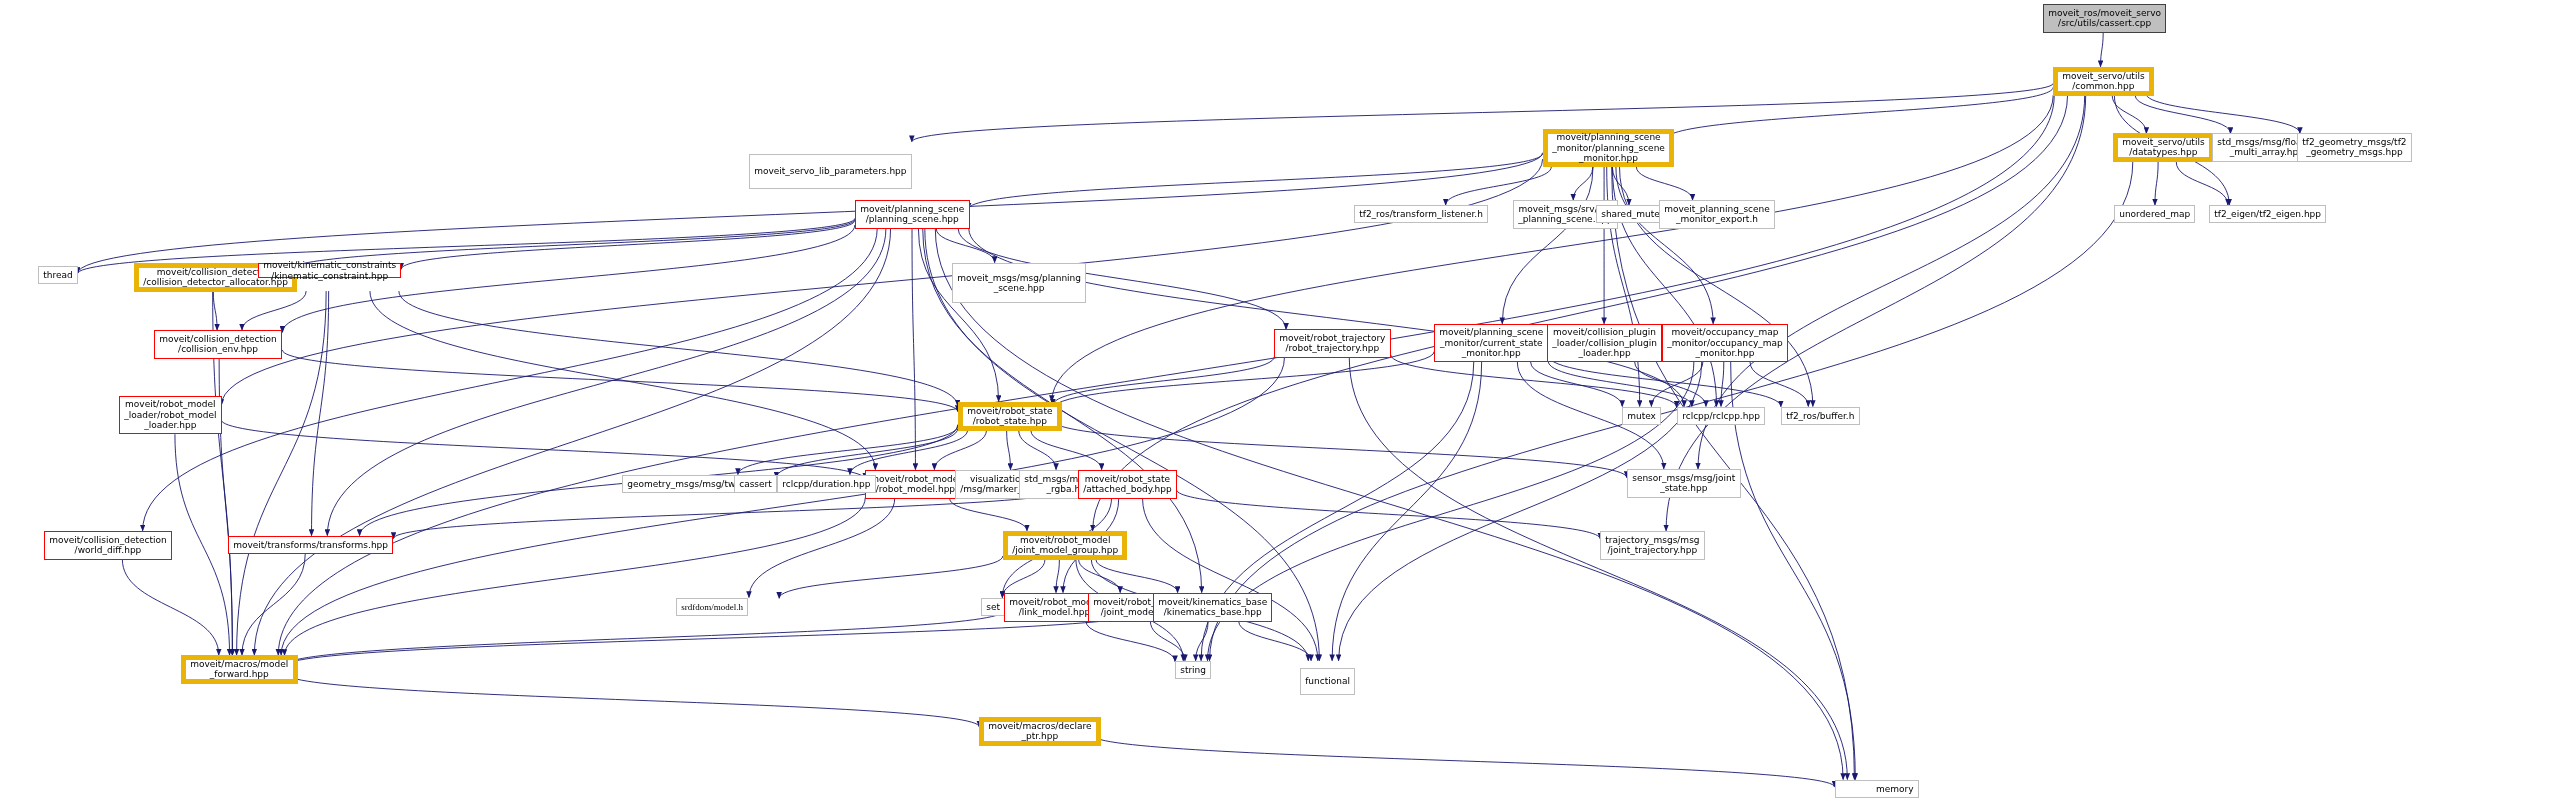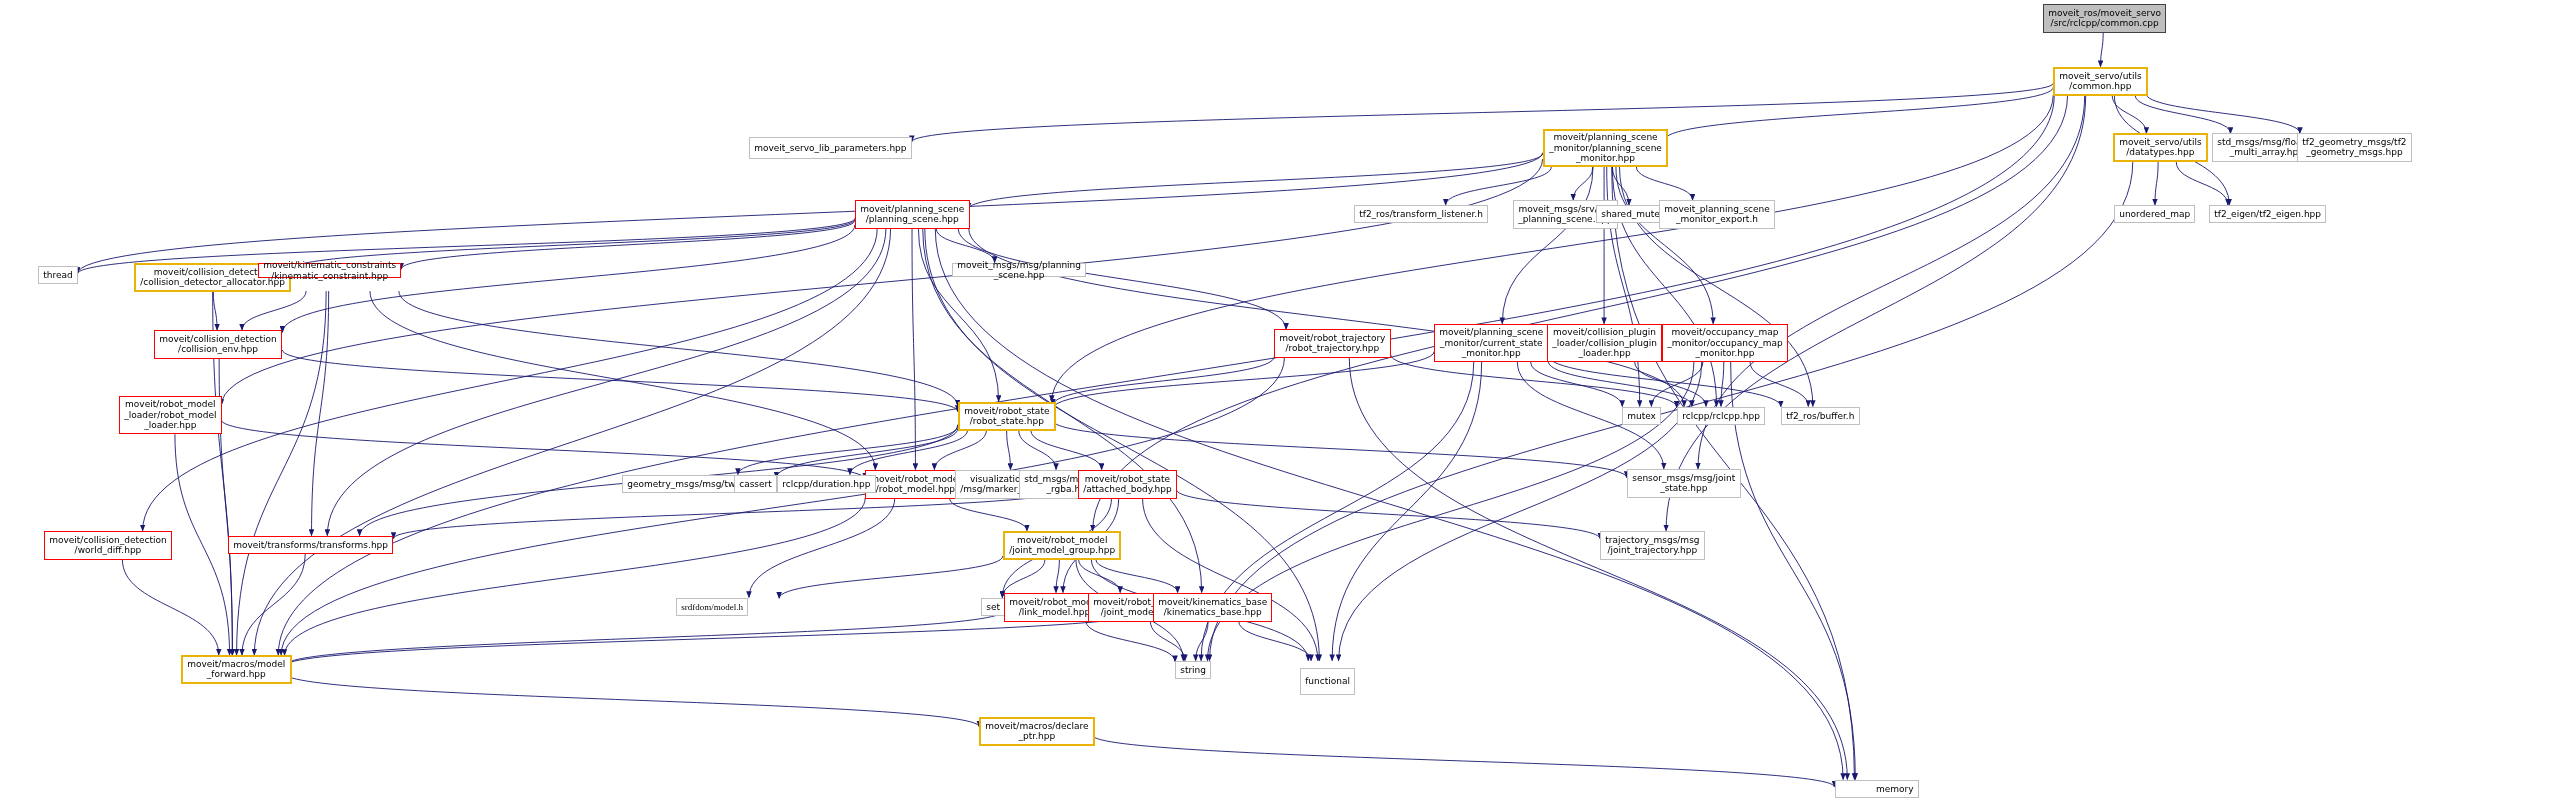--- a/index.html
+++ b/index.html
@@ -1,20 +1,20 @@
 <!DOCTYPE html>
 <html style="font-size:11px"><head>
 <meta charset="utf-8">
 <style>
   html, body { margin:0; padding:0; background:#ffffff; }
   body { width:2576px; height:801px; position:relative; overflow:hidden; font-family:"DejaVu Sans", sans-serif; }
   #graph { position:absolute; left:0; top:0; width:2576px; height:801px; }
   .node { position:absolute; background:#fff; box-sizing:border-box; display:flex; align-items:center; justify-content:center; text-align:center; font-size:9px; line-height:10.4px; color:#000; white-space:pre; padding:1.4px 4.2px; }
   .node.root { background:#bfbfbf; border:1px solid #404040; }
-  .node.local { border:2px solid #eab308; }
+  .node.local { border:5px solid #eab308; }
   .node.red { border:1px solid #ff0000; }
   .node.sys { border:1px solid #bfbfbf; }
 </style>
 </head>
 <body>
 
 <svg id="graph" xmlns="http://www.w3.org/2000/svg" width="2576" height="801" viewBox="0 0 3707 1153">
   <defs>
     <marker id="arrow" markerWidth="10" markerHeight="8" refX="9" refY="4" orient="auto" markerUnits="userSpaceOnUse">
       <path d="M0,0 L10,4 L0,8 z" fill="#191970"></path>
@@ -125,24 +125,24 @@
       <path d="M1655.3950276243095,894 C1655.3950276243095,922.5 1705.1519337016575,922.5 1705.1519337016575,951" fill="none" stroke="#191970" stroke-width="1.3" marker-end="url(#arrow)"></path>
       <path d="M1738.5441988950276,894 C1738.5441988950276,922.5 1720.5939226519338,922.5 1720.5939226519338,951" fill="none" stroke="#191970" stroke-width="1.3" marker-end="url(#arrow)"></path>
       <path d="M1782.488950276243,894 C1782.488950276243,922.5 1886.7265193370165,922.5 1886.7265193370165,951" fill="none" stroke="#191970" stroke-width="1.3" marker-end="url(#arrow)"></path>
       <path d="M1659,878.9893617021277 C1659,918.8829787234042 409,918.8829787234042 409,958.7765957446809" fill="none" stroke="#191970" stroke-width="1.3" marker-end="url(#arrow)"></path>
       <path d="M409,969.1996971008222 C409,1007.7111639982691 1409,1007.7111639982691 1409,1046.222630895716" fill="none" stroke="#191970" stroke-width="1.3" marker-end="url(#arrow)"></path>
       <path d="M1572,1058.1812420785805 C1572,1095.4055766793408 2640,1095.4055766793408 2640,1132.6299112801014" fill="none" stroke="#191970" stroke-width="1.3" marker-end="url(#arrow)"></path>
     </g>
 </svg>
 <div id="nodes">
     <div class="node root" style="left: 2043px; top: 4.2px; min-width: 85px; height: 28.5px;">moveit_ros/moveit_servo
-/src/rclcpp/common.cpp</div>
+/src/utils/cassert.cpp</div>
     <div class="node local" style="left: 2053px; top: 67px; min-width: 64px; height: 28.5px;">moveit_servo/utils
 /common.hpp</div>
-    <div class="node sys" style="left: 749px; top: 137px; min-width: 81px; height: 22px;">moveit_servo_lib_parameters.hpp</div>
+    <div class="node sys" style="left: 749px; top: 154px; min-width: 81px; height: 35px;">moveit_servo_lib_parameters.hpp</div>
     <div class="node local" style="left: 1543px; top: 129px; min-width: 85px; height: 38px;">moveit/planning_scene
 _monitor/planning_scene
 _monitor.hpp</div>
     <div class="node local" style="left: 2113px; top: 133px; min-width: 64px; height: 28.5px;">moveit_servo/utils
 /datatypes.hpp</div>
     <div class="node sys" style="left: 2212px; top: 133px; min-width: 75px; height: 28.5px;">std_msgs/msg/float64
 _multi_array.hpp</div>
     <div class="node sys" style="left: 2297px; top: 133px; min-width: 79px; height: 28.5px;">tf2_geometry_msgs/tf2
 _geometry_msgs.hpp</div>
     <div class="node sys" style="left: 2114px; top: 205px; min-width: 56px; height: 18px;">unordered_map</div>
@@ -153,21 +153,21 @@
     <div class="node sys" style="left: 1354px; top: 205px; min-width: 106px; height: 18px;">tf2_ros/transform_listener.h</div>
     <div class="node sys" style="left: 1513px; top: 200px; min-width: 82px; height: 28.5px;">moveit_msgs/srv/get
 _planning_scene.hpp</div>
     <div class="node sys" style="left: 1596px; top: 205px; min-width: 52px; height: 18px;">shared_mutex</div>
     <div class="node sys" style="left: 1659px; top: 200px; min-width: 80px; height: 28.5px;">moveit_planning_scene
 _monitor_export.h</div>
     <div class="node local" style="left: 134px; top: 263px; min-width: 94px; height: 28.5px;">moveit/collision_detection
 /collision_detector_allocator.hpp</div>
     <div class="node red" style="left: 258px; top: 263px; min-width: 94px; height: 15px;">moveit/kinematic_constraints
 /kinematic_constraint.hpp</div>
-    <div class="node sys" style="left: 952px; top: 263px; min-width: 67px; height: 14px;">moveit_msgs/msg/planning
+    <div class="node sys" style="left: 952px; top: 263px; min-width: 67px; height: 40px;">moveit_msgs/msg/planning
 _scene.hpp</div>
     <div class="node red" style="left: 154px; top: 330px; min-width: 79px; height: 28.5px;">moveit/collision_detection
 /collision_env.hpp</div>
     <div class="node red" style="left: 1274px; top: 329px; min-width: 81px; height: 28.5px;">moveit/robot_trajectory
 /robot_trajectory.hpp</div>
     <div class="node red" style="left: 1434px; top: 324px; min-width: 79px; height: 38px;">moveit/planning_scene
 _monitor/current_state
 _monitor.hpp</div>
     <div class="node red" style="left: 1547px; top: 324px; min-width: 79px; height: 38px;">moveit/collision_plugin
 _loader/collision_plugin

